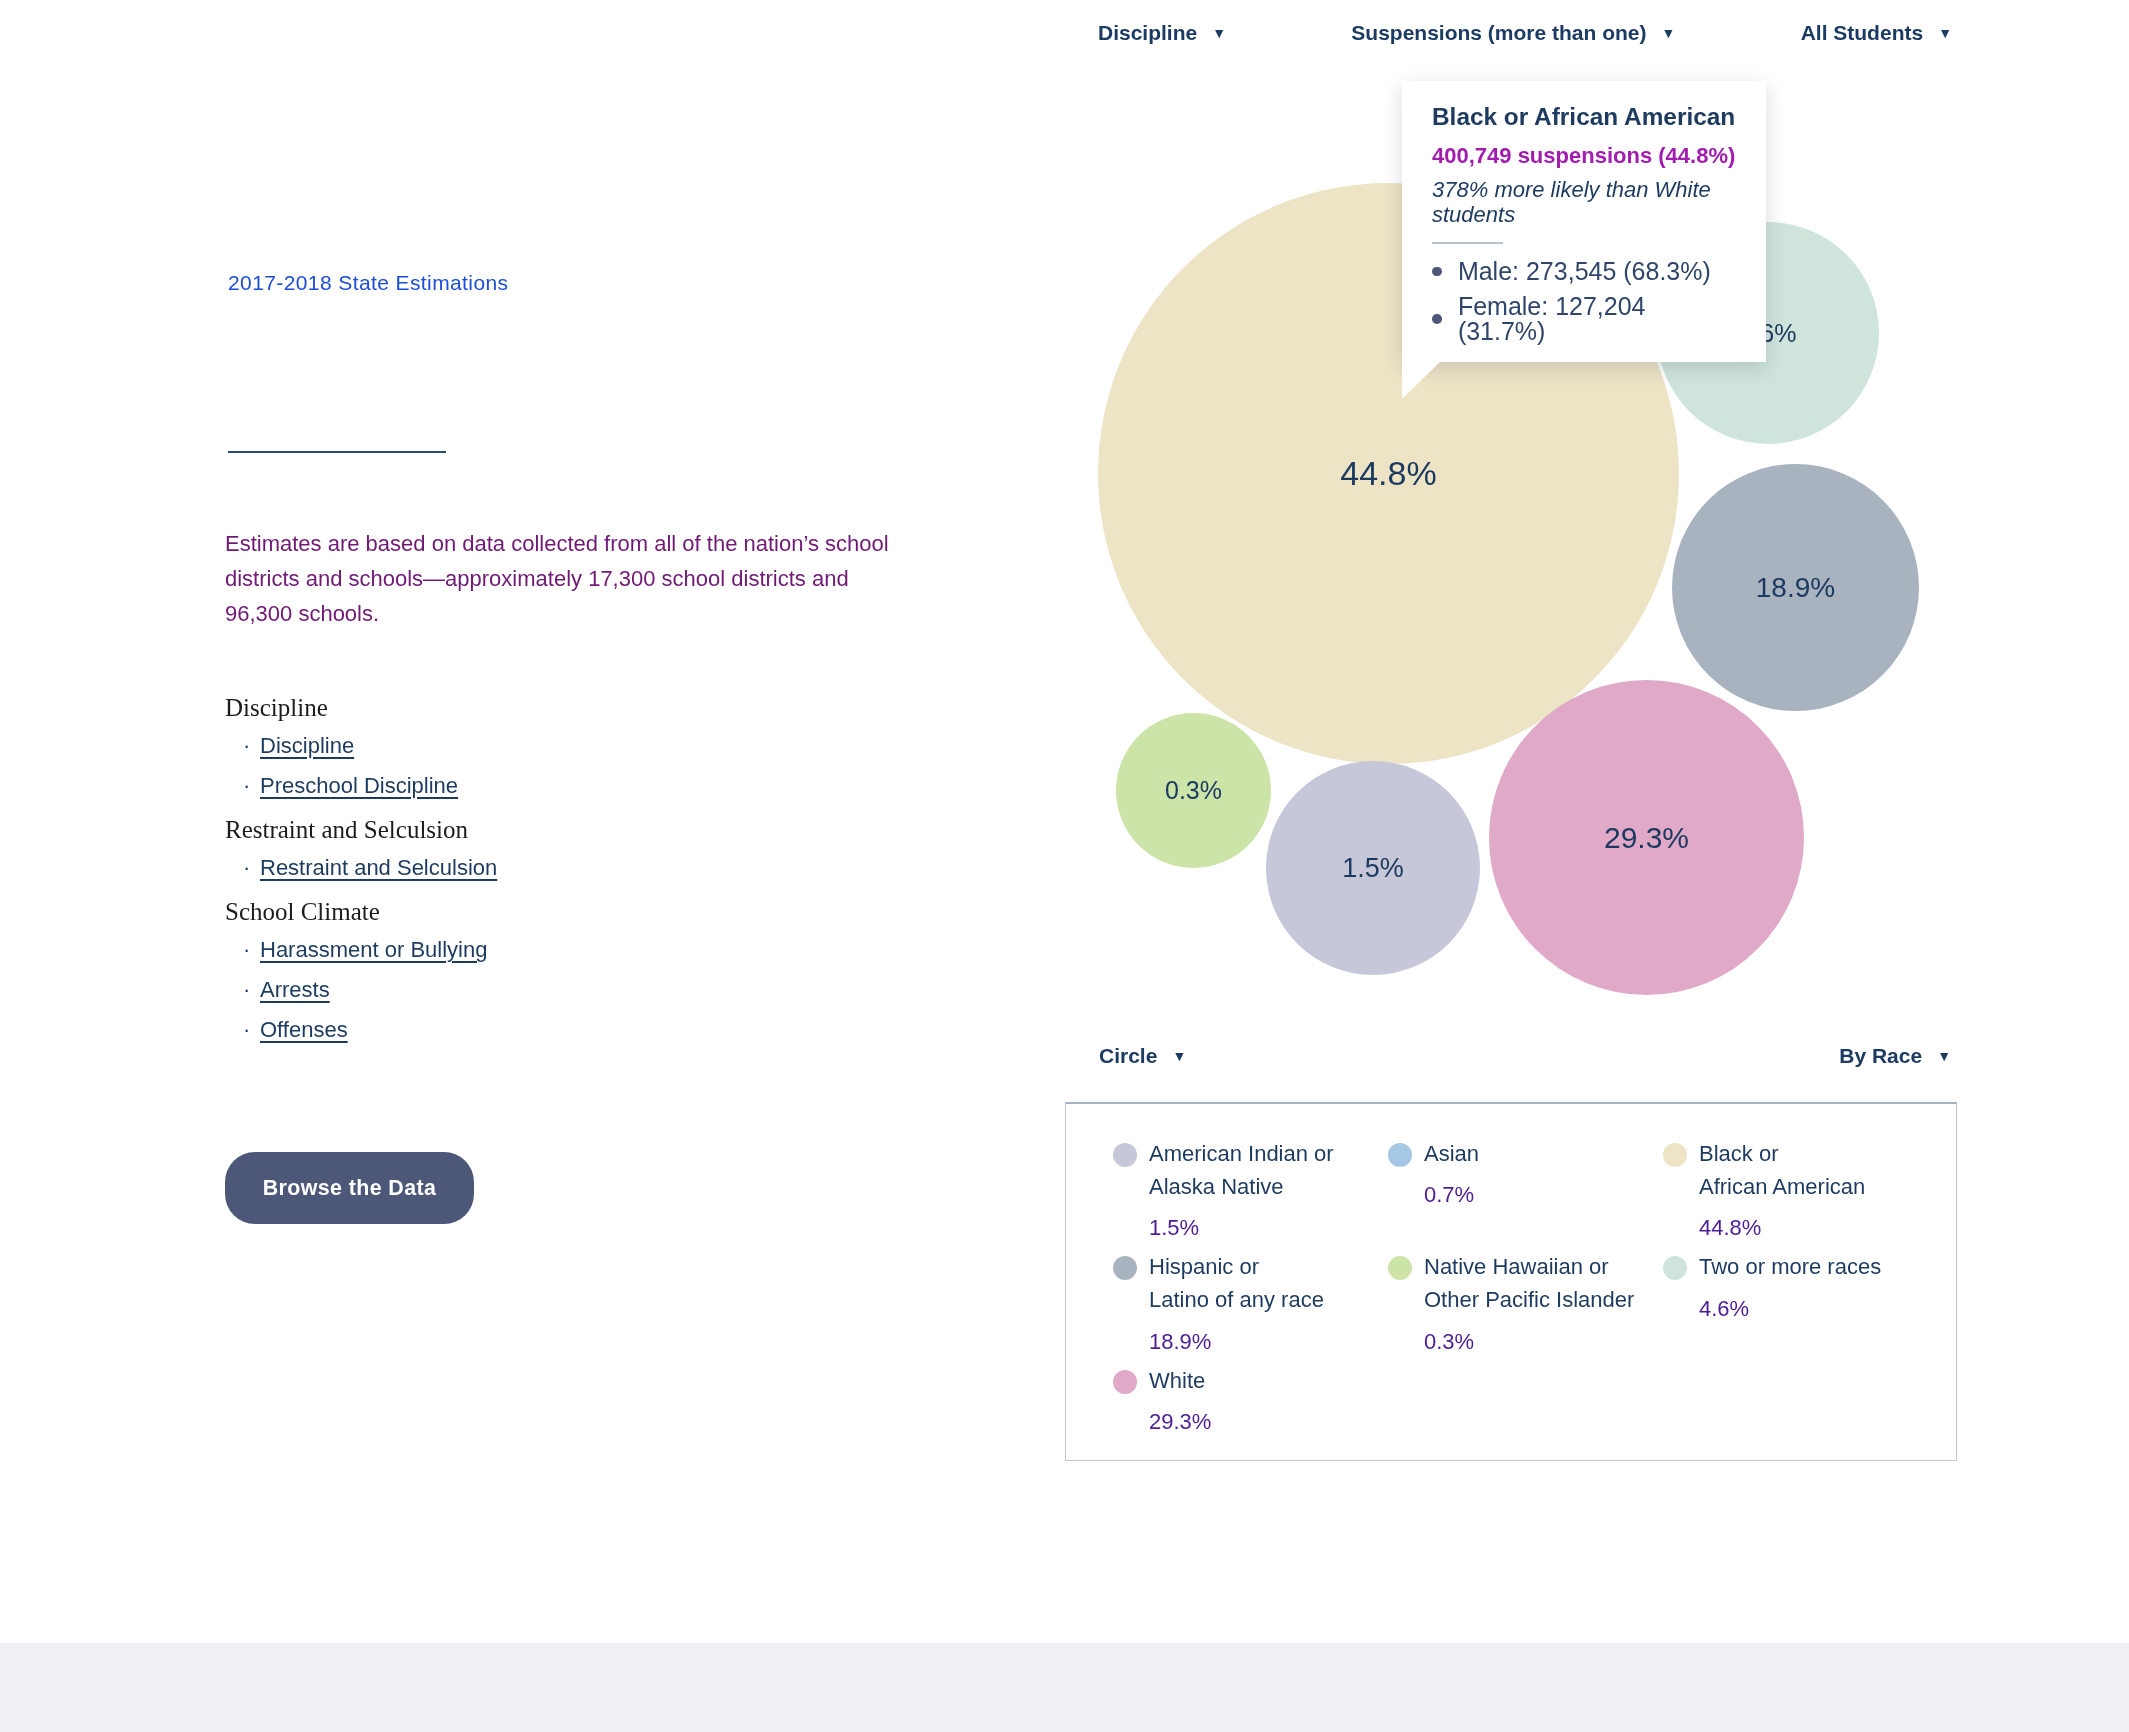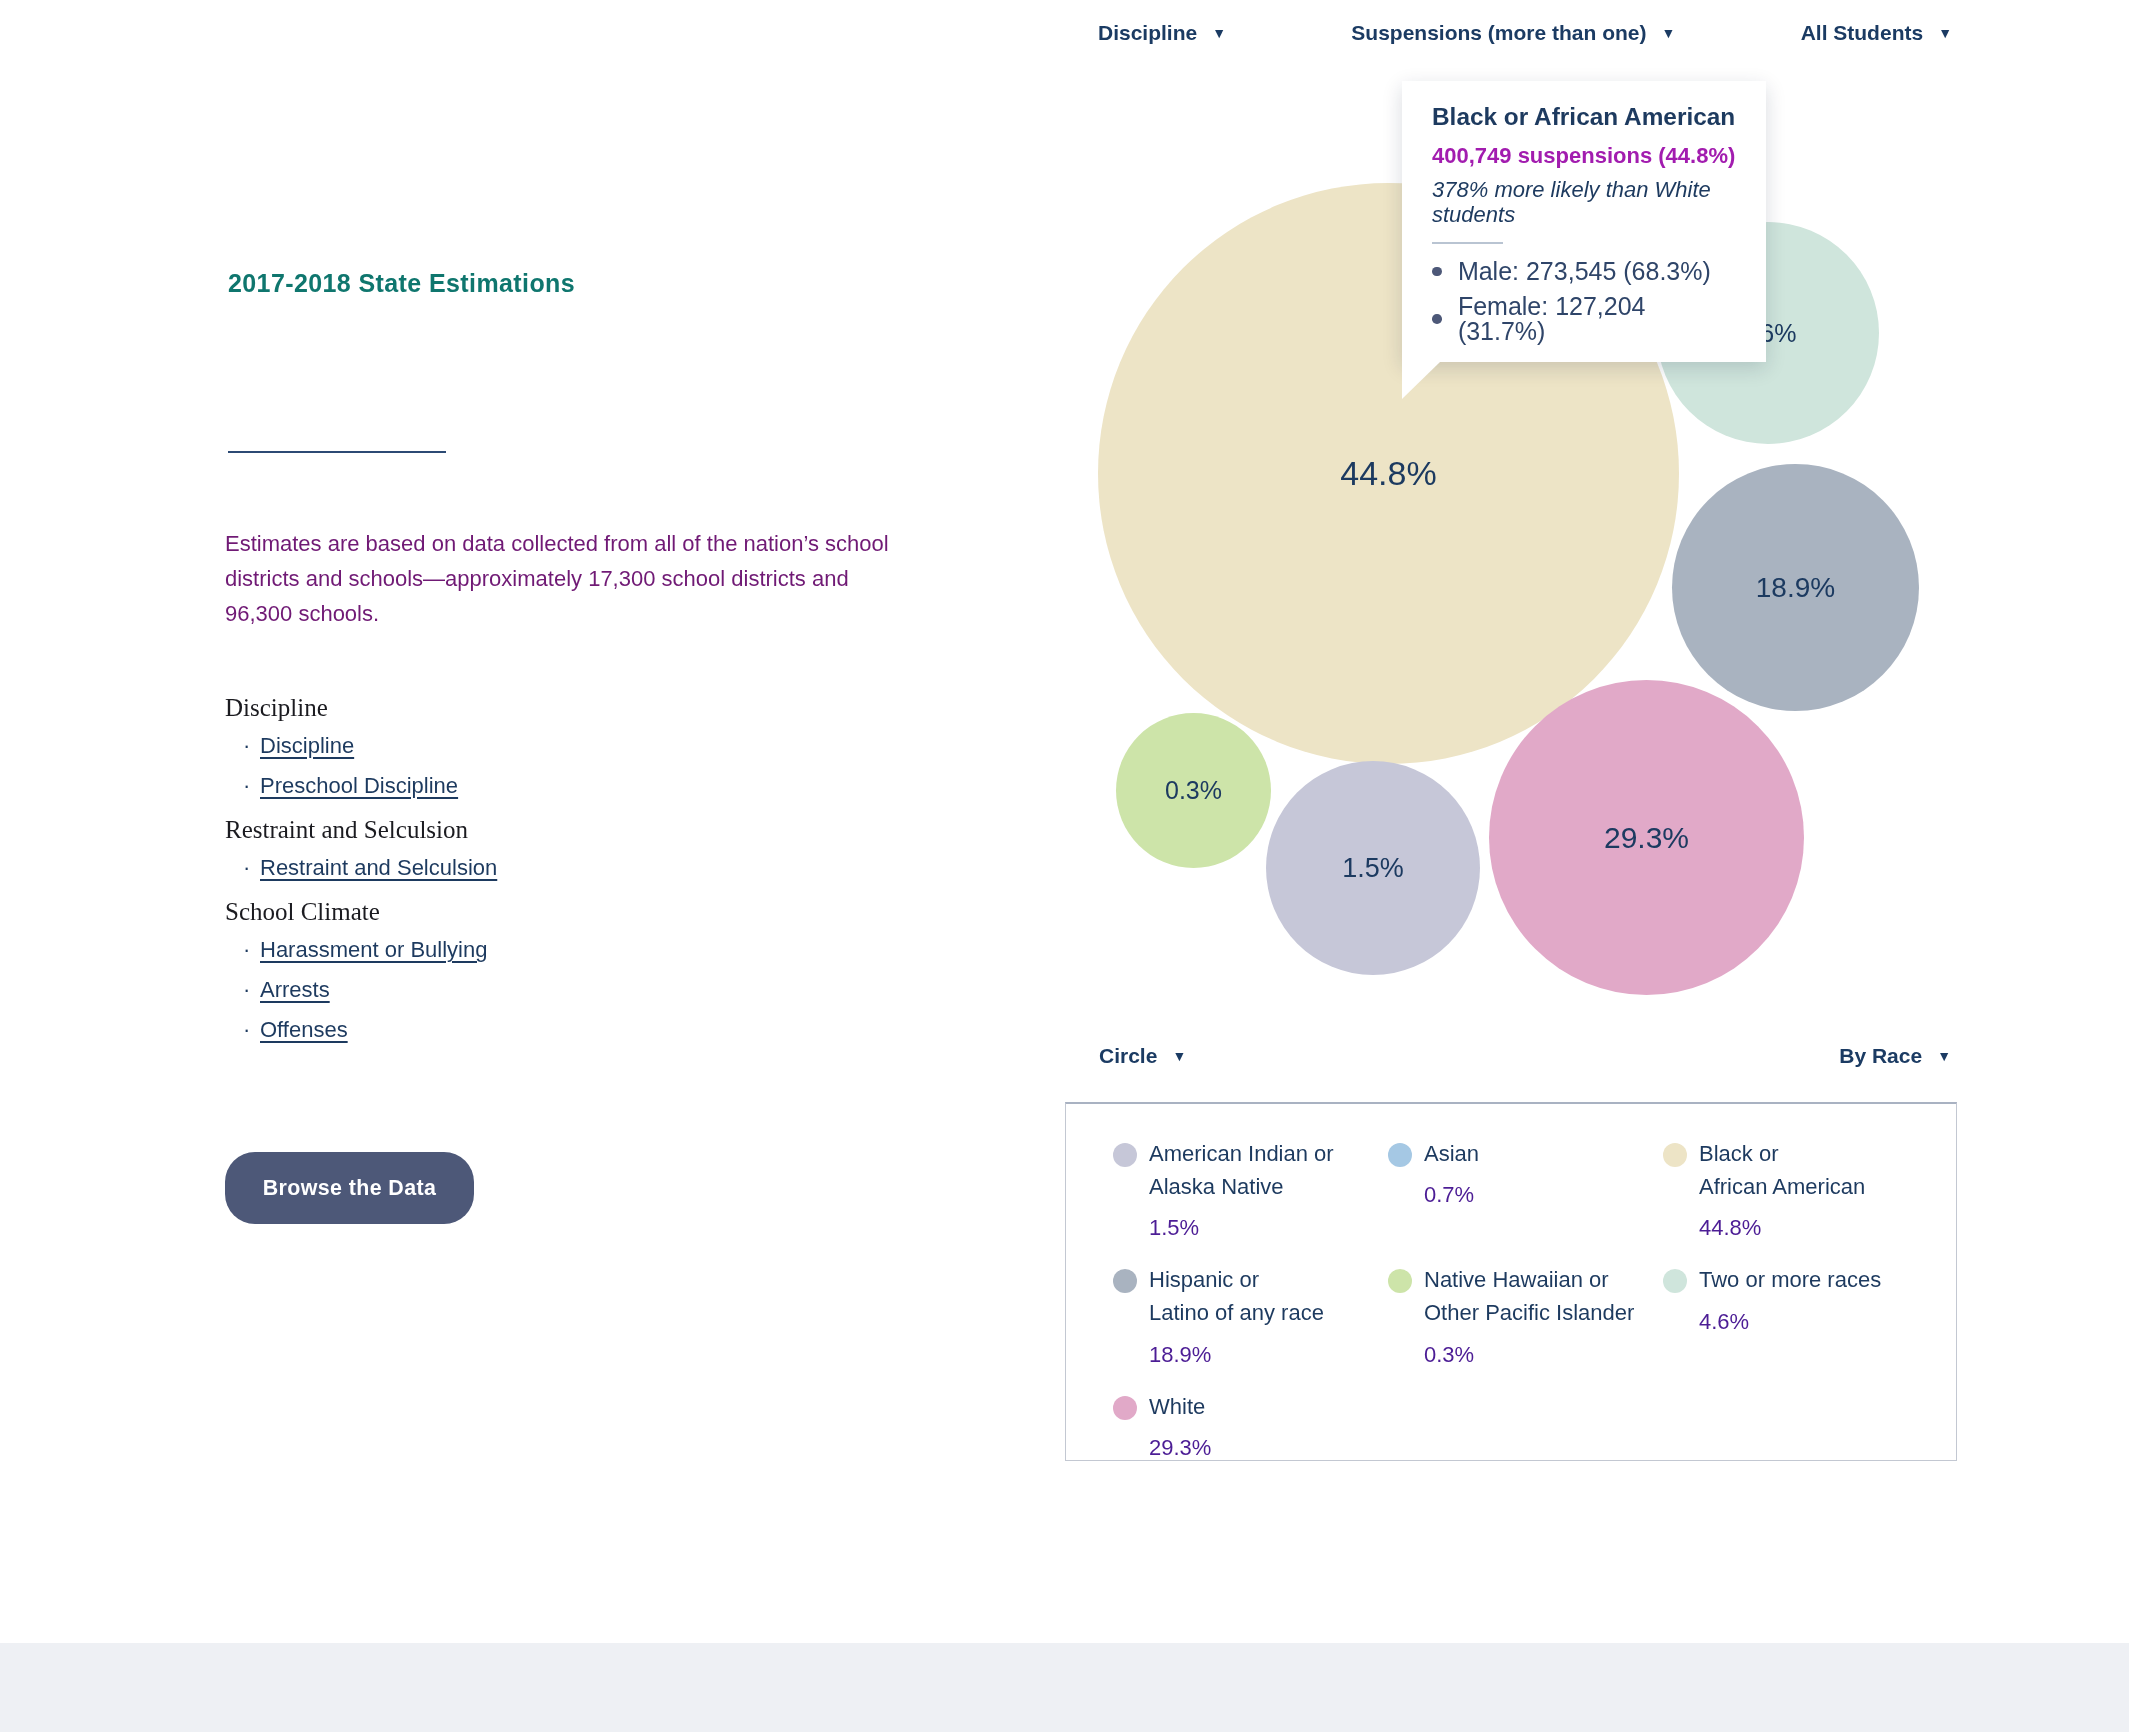--- a/index.html
+++ b/index.html
@@ -5,21 +5,21 @@
 <style>
   * { margin:0; padding:0; box-sizing:border-box; }
   html,body { background:#ffffff; }
   #canvas {
     position:relative; width:2129px; height:1733px; overflow:hidden;
     background:#ffffff; font-family:"Liberation Sans", sans-serif;
   }
   
   .eyebrow {
     position:absolute; left:228px; top:268px;
-    font-size:25px; line-height:30px; color:#0f766e; letter-spacing:0.4px;font-weight:bold;
+    font-size:21px; line-height:30px; color:#1d4ed8; letter-spacing:0.4px;
   }
   .page-title {
     position:absolute; left:225px; top:324px;
     font-family:"Liberation Serif", serif; font-weight:400;
     font-size:58px; line-height:62px; color:#1c3a5e;
   }
   .title-rule {
     position:absolute; left:228px; top:451px; width:218px; height:2.2px;
     background:#2c4a74;
   }
@@ -87,21 +87,21 @@
   
   .controls-row {
     position:absolute; left:1099px; top:1041px; width:852px;
     display:flex; justify-content:space-between; align-items:flex-start;
   }
   
   .legend {
     position:absolute; left:1065px; top:1102px; width:892px; height:359px;
     border:0.7px solid #c3c8d2; border-top:2.2px solid #a9b2c2;
     padding:33px 30px 0 47px;
-    display:grid; grid-template-columns:275px 275px 1fr; row-gap:20px;
+    display:grid; grid-template-columns:275px 275px 1fr; row-gap:7px;
     align-content:start;
   }
   .legend-item { display:flex; align-items:flex-start; }
   .legend-dot { width:24px; height:24px; border-radius:50%; margin:6px 12px 0 0; flex:none; }
   .legend-name { font-size:22px; line-height:33px; color:#1d3a5f; white-space:pre-line; }
   .legend-pct { margin-top:10.4px; font-size:22px; line-height:30px; color:#4c1d95; }
   
   .footer-band {
     position:absolute; left:0; top:1643px; width:2129px; height:90px;
     background:#eef0f4;

